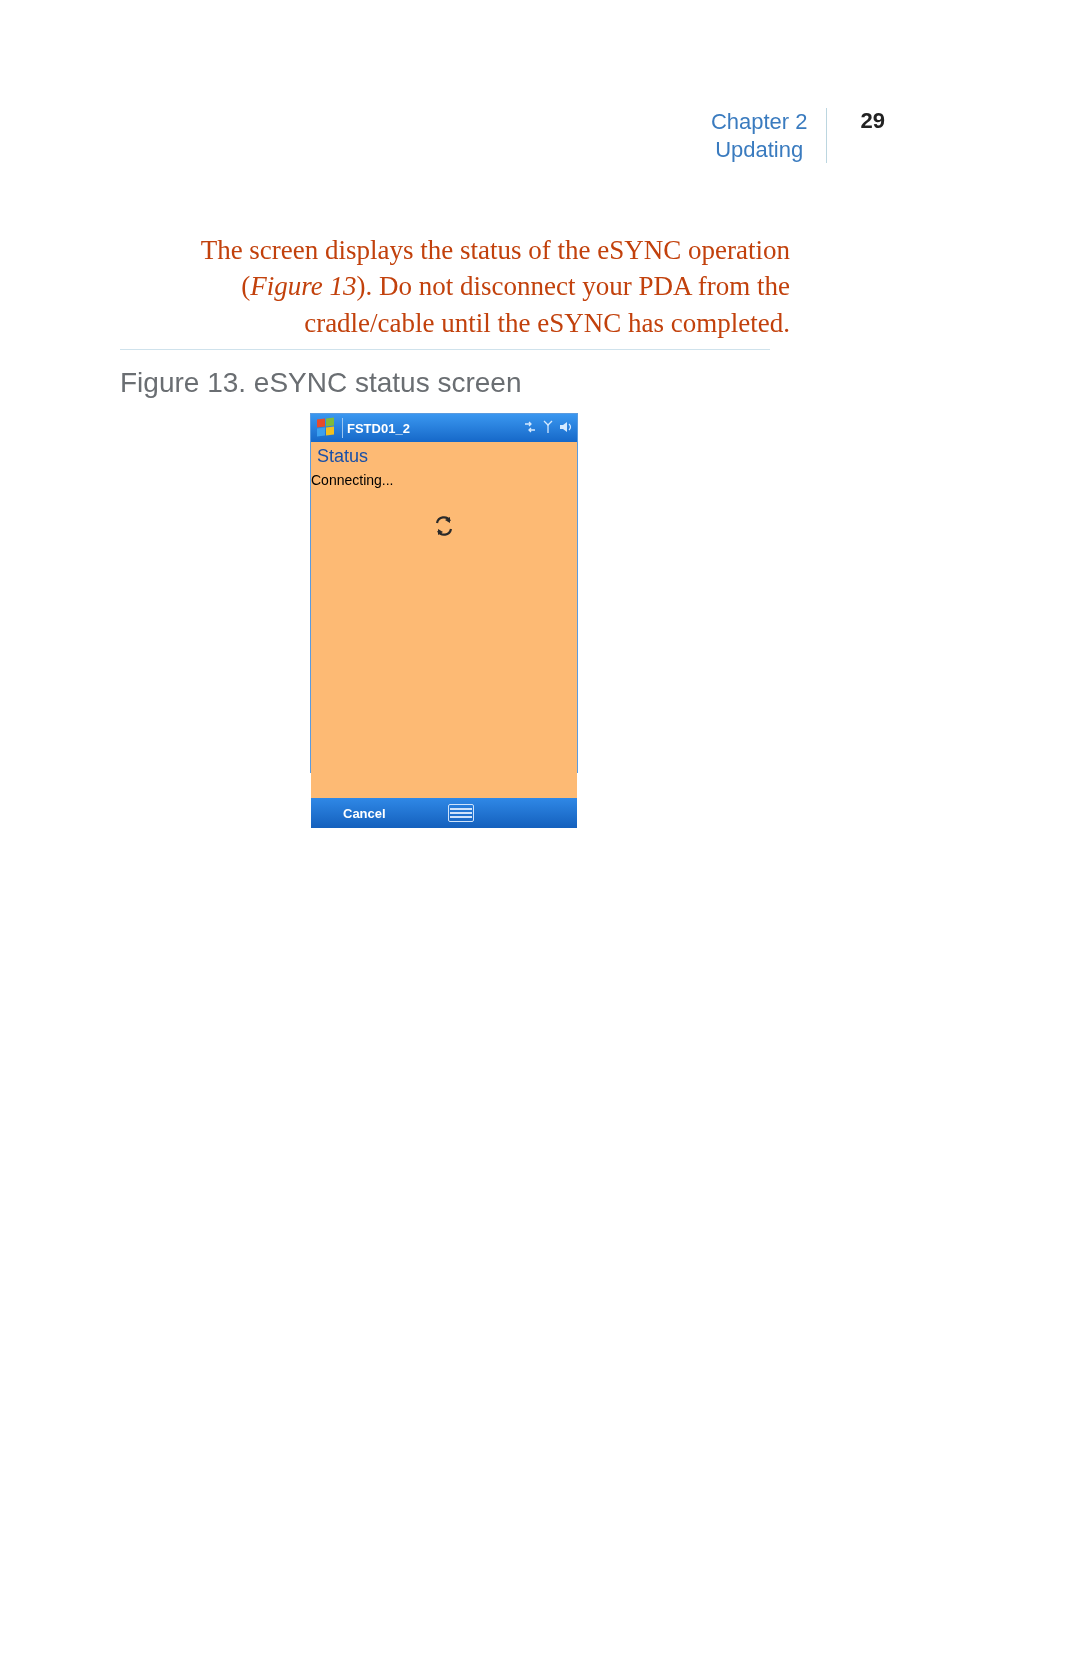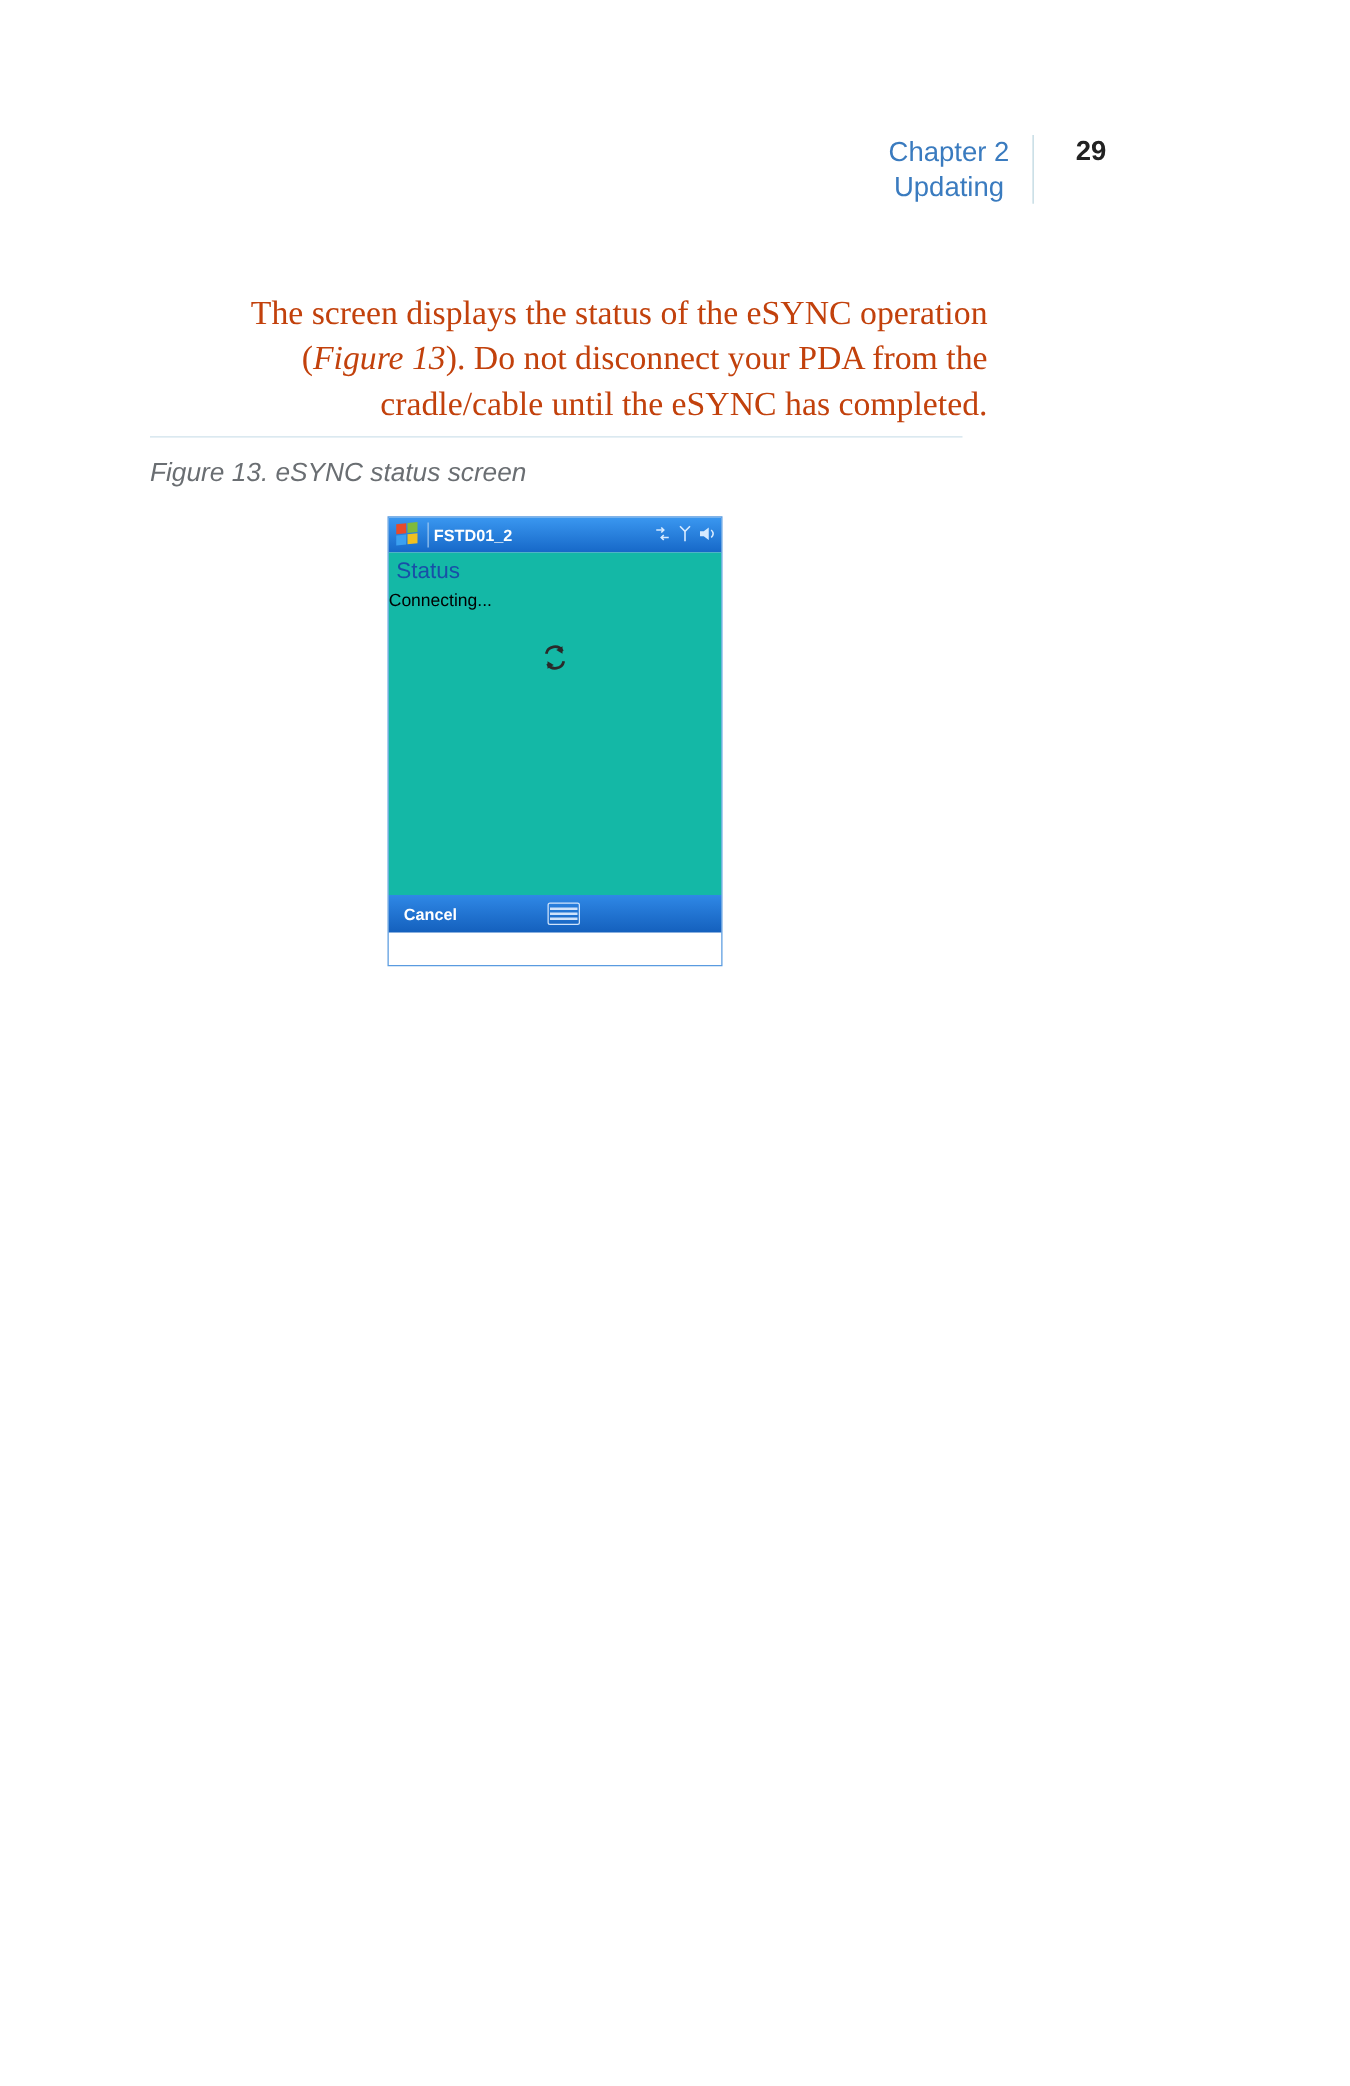--- a/index.html
+++ b/index.html
@@ -50,22 +50,21 @@
     top: 349px;
     left: 120px;
     width: 650px;
     border-top: 1px solid #cfe2ec;
   }
   .caption {
     position: absolute;
     top: 367px;
     left: 120px;
     font-family: Arial, sans-serif;
-    font-style: italic;
-    font-size: 21px;
+    font-size: 28px;
     color: #6a6e72;
   }
   .pda {
     position: absolute;
     top: 413px;
     left: 310px;
     width: 268px;
     height: 360px;
     background: #ffffff;
     border: 1px solid #5a9be0;
@@ -95,41 +94,41 @@
   .flag-g { position:absolute; left:11px; top:0px; width:8px; height:8px; background:#7fba3c; transform:skewY(-6deg);}
   .flag-b { position:absolute; left:2px; top:10px; width:8px; height:8px; background:#3ba0f0; transform:skewY(-6deg);}
   .flag-y { position:absolute; left:11px; top:9px; width:8px; height:8px; background:#f0c020; transform:skewY(-6deg);}
   .tb-divider {
     width:1px; height:20px; background:#9cc6f0; margin:0 4px;
   }
   .tb-title { flex:1; }
   .tb-icons { display:flex; gap:6px; align-items:center; }
   .tb-icon { color:#d6eaff; font-size:14px; line-height:1; }
   .pda-content {
-    height: 274px;
-    background: #14b8a6;
+    height: 356px;
+    background: #fdba74;
     position: relative;
   }
   .status-label {
     position:absolute; left:6px; top:4px;
     color:#184fa8; font-size:18px;
   }
   .connecting {
     position:absolute; left:0; top:30px; width:100%;
     text-align:left; color:#000; font-size:14px;
   }
   .sync-icon {
     position:absolute; left:50%; top:72px; transform:translateX(-50%);
     width:24px; height:24px;
   }
   .pda-bottombar {
     height: 30px;
     background: linear-gradient(to bottom, #2f88e6, #1460bd);
     display:flex; align-items:center;
-    color:#fff; font-size:13px; font-weight:bold;
+    color:#fff; font-size:13px; font-weight:bold;padding-left:20px;
   }
   .cancel { padding-left:12px; flex:0 0 auto; }
   .kbd {
     margin-left:auto; margin-right:auto;
     width:22px; height:14px;
     border:1px solid #cfe3fb; border-radius:2px;
     display:flex; flex-direction:column; justify-content:space-evenly;
     padding:1px;
   }
   .kbd-row { height:2px; background:#cfe3fb; }

